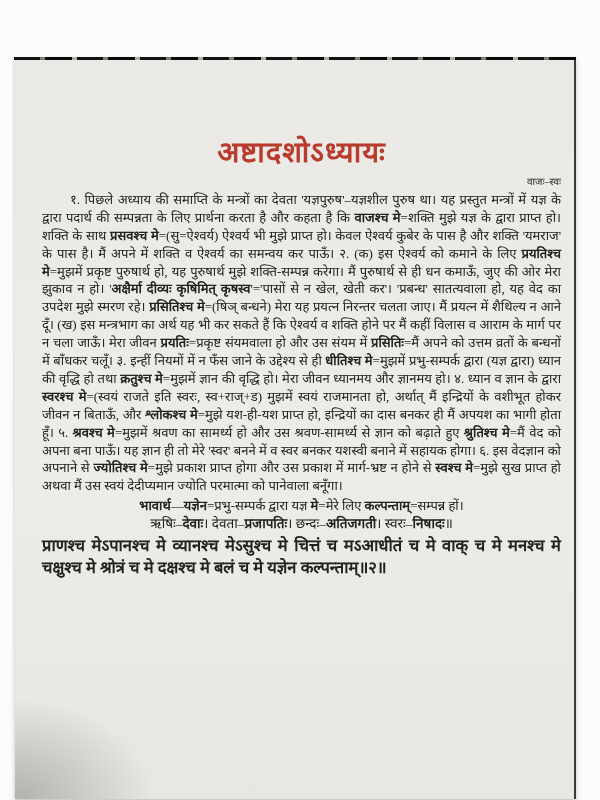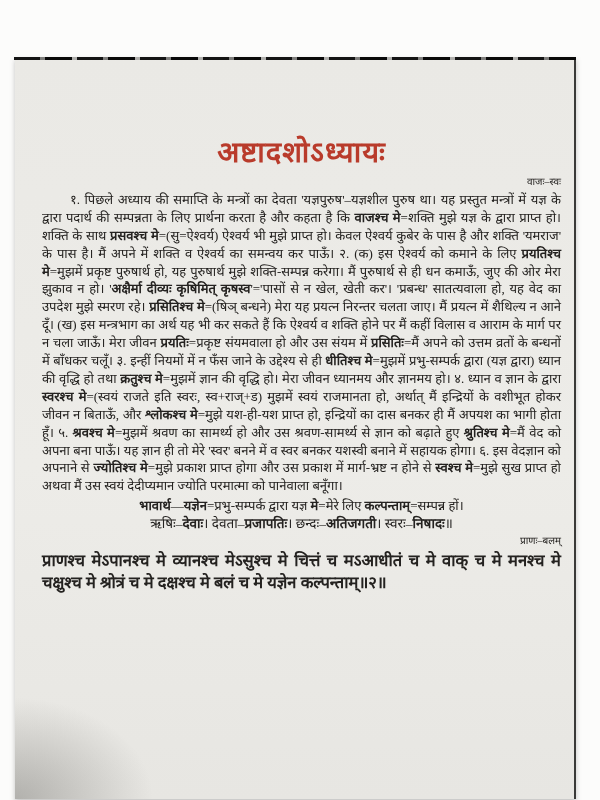--- a/index.html
+++ b/index.html
@@ -103,19 +103,18 @@
 
     <p class="subtitle">वाजः–स्वः</p>
 
 
     <p class="commentary"><span>१. पिछले अध्याय की समाप्ति के मन्त्रों का देवता 'यज्ञपुरुष'–यज्ञशील पुरुष था। यह प्रस्तुत मन्त्रों में यज्ञ के द्वारा पदार्थ की सम्पन्नता के लिए प्रार्थना करता है और कहता है कि </span><b>वाजश्च मे</b><span>=शक्ति मुझे यज्ञ के द्वारा प्राप्त हो। शक्ति के साथ </span><b>प्रसवश्च मे</b><span>=(सु=ऐश्वर्य) ऐश्वर्य भी मुझे प्राप्त हो। केवल ऐश्वर्य कुबेर के पास है और शक्ति 'यमराज' के पास है। मैं अपने में शक्ति व ऐश्वर्य का समन्वय कर पाऊँ। २. (क) इस ऐश्वर्य को कमाने के लिए </span><b>प्रयतिश्च मे</b><span>=मुझमें प्रकृष्ट पुरुषार्थ हो, यह पुरुषार्थ मुझे शक्ति-सम्पन्न करेगा। मैं पुरुषार्थ से ही धन कमाऊँ, जुए की ओर मेरा झुकाव न हो। '</span><b>अक्षैर्मा दीव्यः कृषिमित् कृषस्व</b><span>'='पासों से न खेल, खेती कर'। 'प्रबन्ध' सातत्यवाला हो, यह वेद का उपदेश मुझे स्मरण रहे। </span><b>प्रसितिश्च मे</b><span>=(षिञ् बन्धने) मेरा यह प्रयत्न निरन्तर चलता जाए। मैं प्रयत्न में शैथिल्य न आने दूँ। (ख) इस मन्त्रभाग का अर्थ यह भी कर सकते हैं कि ऐश्वर्य व शक्ति होने पर मैं कहीं विलास व आराम के मार्ग पर न चला जाऊँ। मेरा जीवन </span><b>प्रयतिः</b><span>=प्रकृष्ट संयमवाला हो और उस संयम में </span><b>प्रसितिः</b><span>=मैं अपने को उत्तम व्रतों के बन्धनों में बाँधकर चलूँ। ३. इन्हीं नियमों में न फँस जाने के उद्देश्य से ही </span><b>धीतिश्च मे</b><span>=मुझमें प्रभु-सम्पर्क द्वारा (यज्ञ द्वारा) ध्यान की वृद्धि हो तथा </span><b>क्रतुश्च मे</b><span>=मुझमें ज्ञान की वृद्धि हो। मेरा जीवन ध्यानमय और ज्ञानमय हो। ४. ध्यान व ज्ञान के द्वारा </span><b>स्वरश्च मे</b><span>=(स्वयं राजते इति स्वरः, स्व+राज्+ड) मुझमें स्वयं राजमानता हो, अर्थात् मैं इन्द्रियों के वशीभूत होकर जीवन न बिताऊँ, और </span><b>श्लोकश्च मे</b><span>=मुझे यश-ही-यश प्राप्त हो, इन्द्रियों का दास बनकर ही मैं अपयश का भागी होता हूँ। ५. </span><b>श्रवश्च मे</b><span>=मुझमें श्रवण का सामर्थ्य हो और उस श्रवण-सामर्थ्य से ज्ञान को बढ़ाते हुए </span><b>श्रुतिश्च मे</b><span>=मैं वेद को अपना बना पाऊँ। यह ज्ञान ही तो मेरे 'स्वर' बनने में व स्वर बनकर यशस्वी बनाने में सहायक होगा। ६. इस वेदज्ञान को अपनाने से </span><b>ज्योतिश्च मे</b><span>=मुझे प्रकाश प्राप्त होगा और उस प्रकाश में मार्ग-भ्रष्ट न होने से </span><b>स्वश्च मे</b><span>=मुझे सुख प्राप्त हो अथवा मैं उस स्वयं देदीप्यमान ज्योति परमात्मा को पानेवाला बनूँगा।</span></p>
 
     <p class="bhavartha"><b>भावार्थ</b><span>—</span><b>यज्ञेन</b><span>=प्रभु-सम्पर्क द्वारा यज्ञ </span><b>मे</b><span>=मेरे लिए </span><b>कल्पन्ताम्</b><span>=सम्पन्न हों।</span></p>
 
     <p class="meta-line"><span>ऋषिः–</span><b>देवाः</b><span>। देवता–</span><b>प्रजापतिः</b><span>। छन्दः–</span><b>अतिजगती</b><span>। स्वरः–</span><b>निषादः</b><span>॥</span></p>
 
-    <p class="subtitle">प्राणः–बलम्</p>
 
     <p class="mantra">प्राणश्च मेऽपानश्च मे व्यानश्च मेऽसुश्च मे चित्तं च मऽआधीतं च मे वाक् च मे मनश्च मे चक्षुश्च मे श्रोत्रं च मे दक्षश्च मे बलं च मे यज्ञेन कल्पन्ताम्॥२॥</p>
 
     <div class="page-corner-shadow"></div>
   </div>
 </div>
 
 </body></html>

